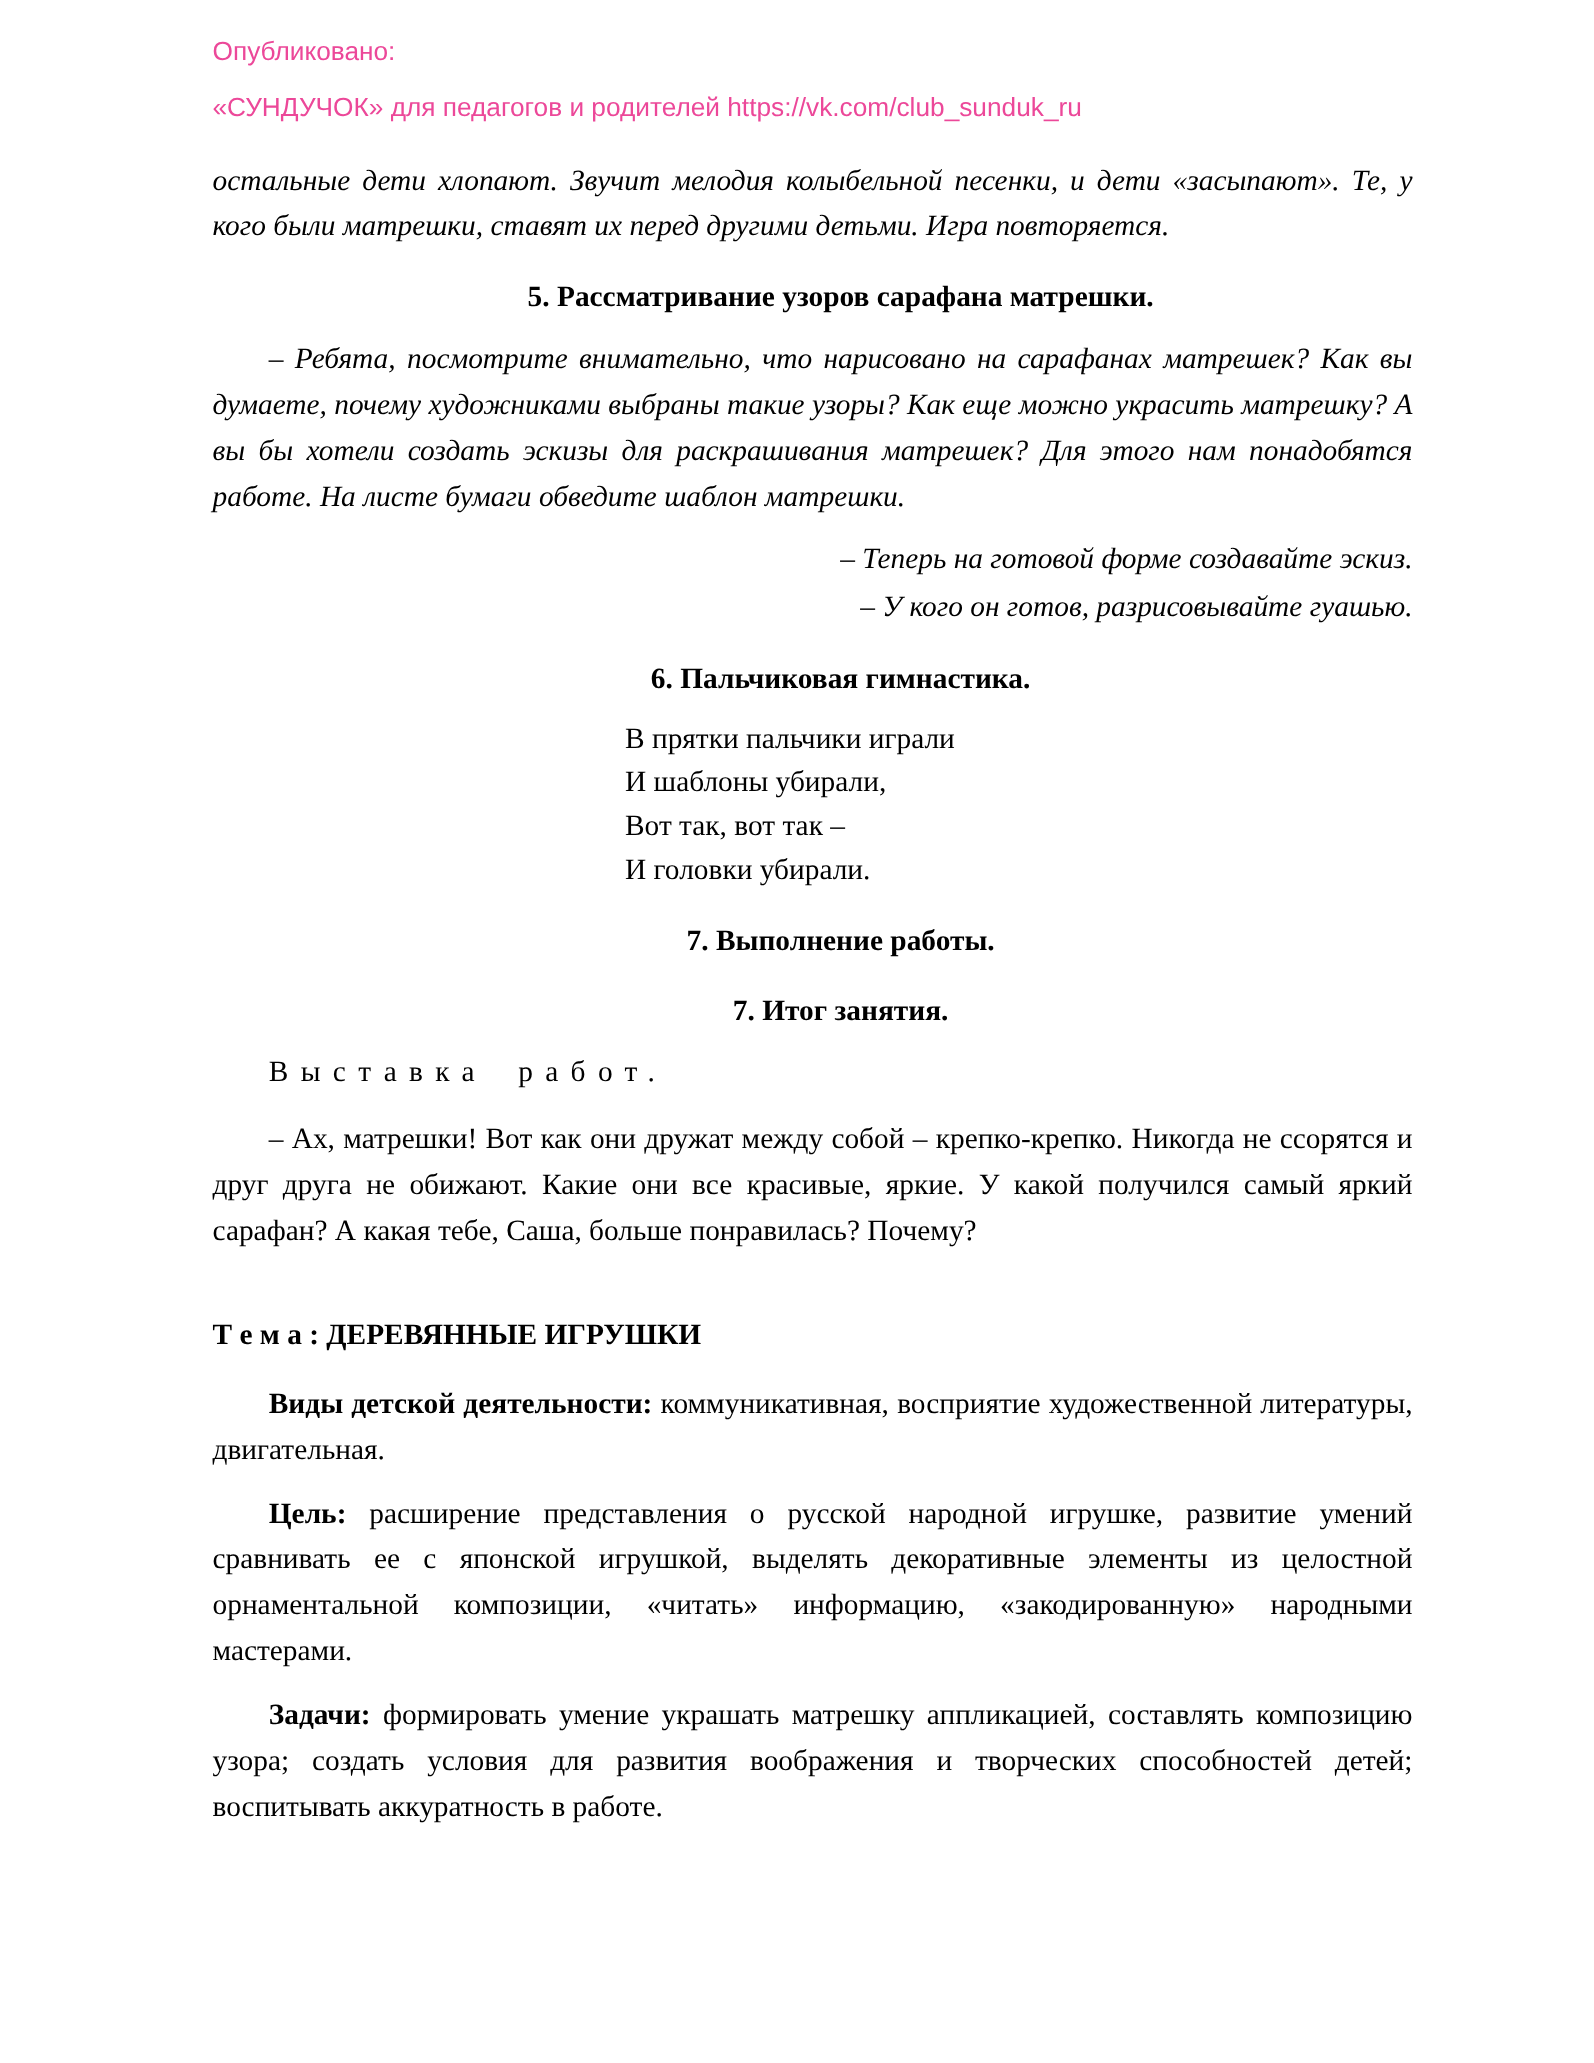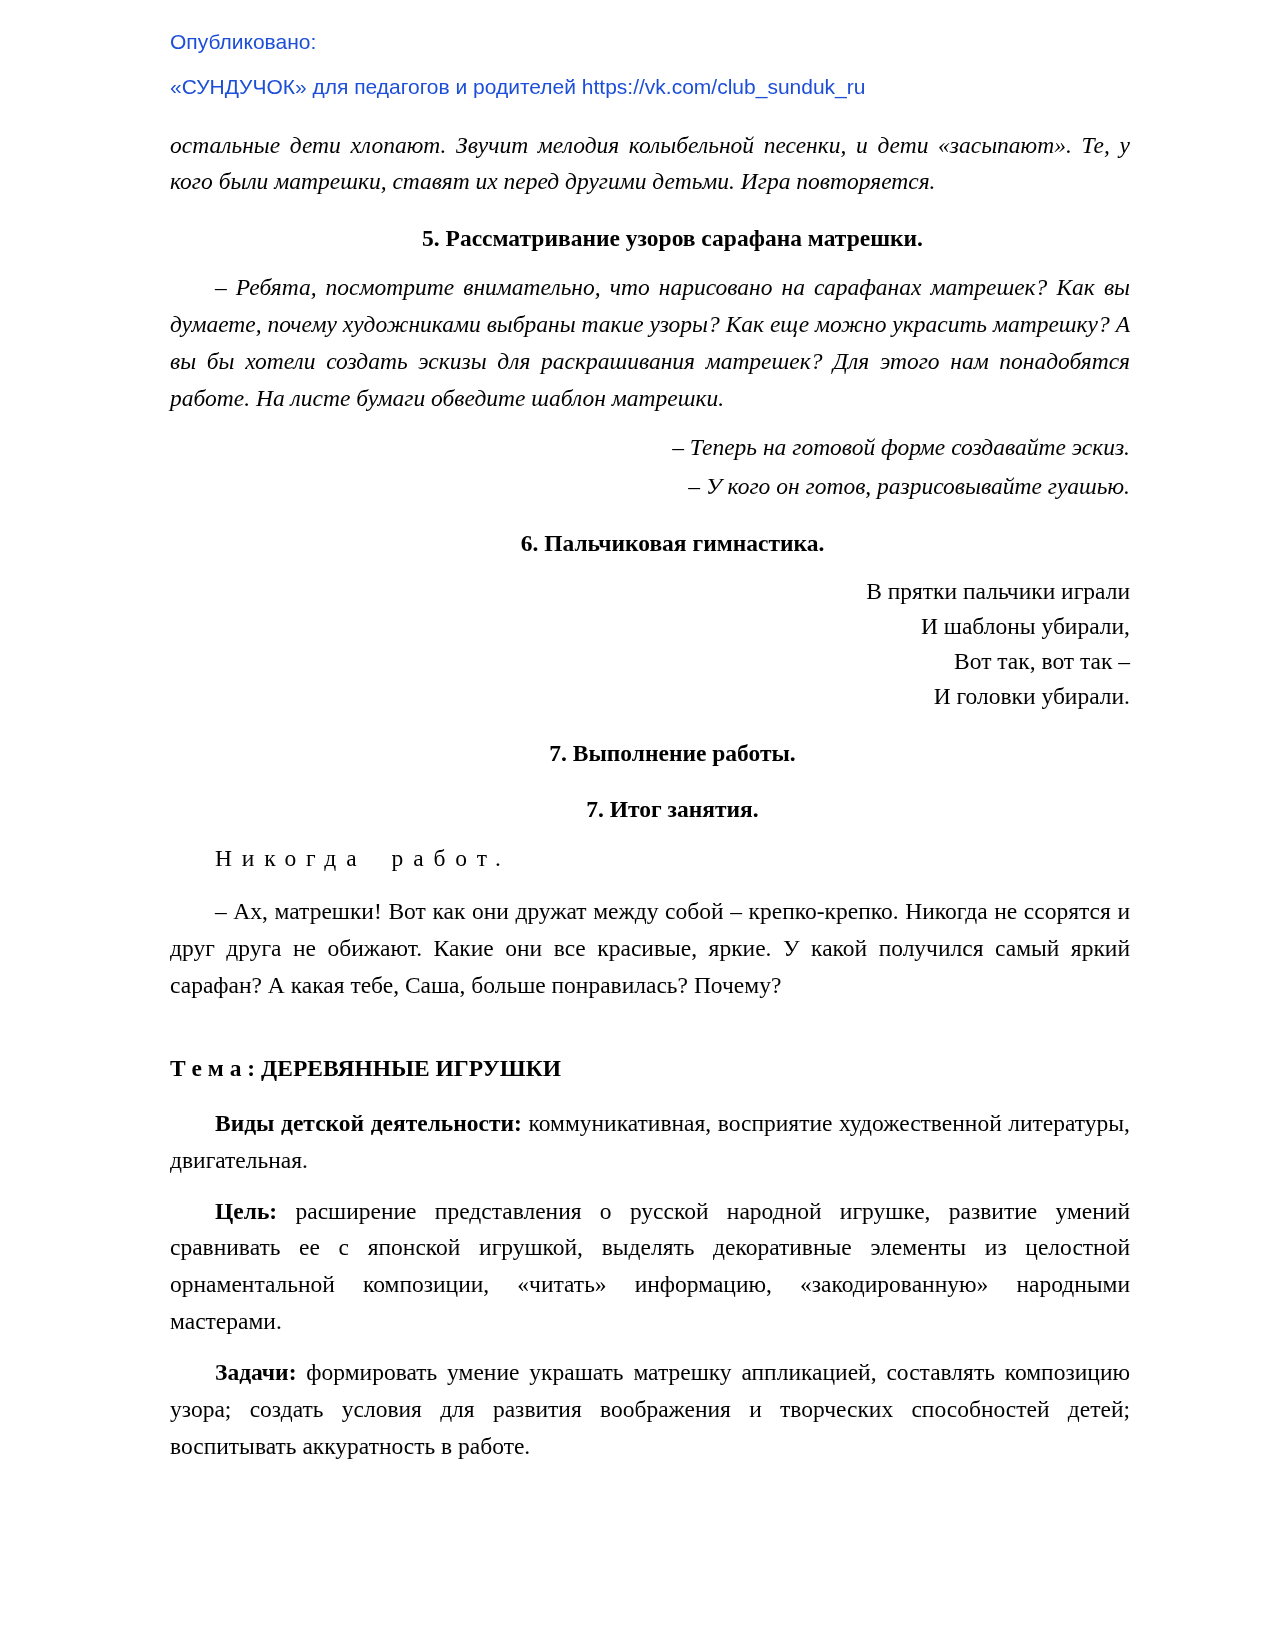--- a/index.html
+++ b/index.html
@@ -17,21 +17,21 @@
     font-family: "Liberation Serif", serif;
     font-size: 23.5px;
     line-height: 1.57;
     color: #000000;
     overflow: hidden;
   }
   .red-header {
     font-family: "Liberation Sans", sans-serif;
     font-size: 21px;
     line-height: 1.3;
-    color: #1d4ed8;
+    color: #ec4899;
   }
   .red-line1 { margin: 0 0 18px 0; }
   .red-line2 { margin: 0 0 26px 0; }
 
   p { margin: 0; text-align: justify; }
   .indent { text-indent: 45px; }
   .para { margin-bottom: 2px; }
   .dash-line { text-align: right; font-style: italic; }
 
   .heading {
@@ -39,21 +39,21 @@
     text-align: center;
     text-indent: 45px;
     margin: 20px 0 12px 0;
   }
 
   .poem {
     margin: 10px 0 10px 330px;
     text-align: left;
     line-height: 1.5;
   }
-  .poem div { text-align: right; }
+  .poem div { text-align: left; }
 
   .spaced-line {
     text-align: left;
     text-indent: 45px;
     letter-spacing: 0.42em;
     word-spacing: 0.4em;
     margin: 6px 0 16px 0;
   }
 
   .doc-title {
@@ -93,21 +93,21 @@
     <div>В прятки пальчики играли</div>
     <div>И шаблоны убирали,</div>
     <div>Вот так, вот так –</div>
     <div>И головки убирали.</div>
   </div>
 
   <p class="heading">7. Выполнение работы.</p>
 
   <p class="heading">7. Итог занятия.</p>
 
-  <p class="spaced-line">Никогда работ.</p>
+  <p class="spaced-line">Выставка работ.</p>
 
   <p class="para indent gap-md">– Ах, матрешки! Вот как они дружат между собой – крепко-крепко. Никогда не ссорятся и друг друга не обижают. Какие они все красивые, яркие. У какой получился самый яркий сарафан? А какая тебе, Саша, больше понравилась? Почему?</p>
 
   <p class="doc-title">Т е м а : ДЕРЕВЯННЫЕ ИГРУШКИ</p>
 
   <p class="para indent gap-md">
     <span class="lead-bold">Виды детской деятельности:</span> 
     <span>коммуникативная, восприятие художественной литературы, двигательная.</span>
   </p>
 

